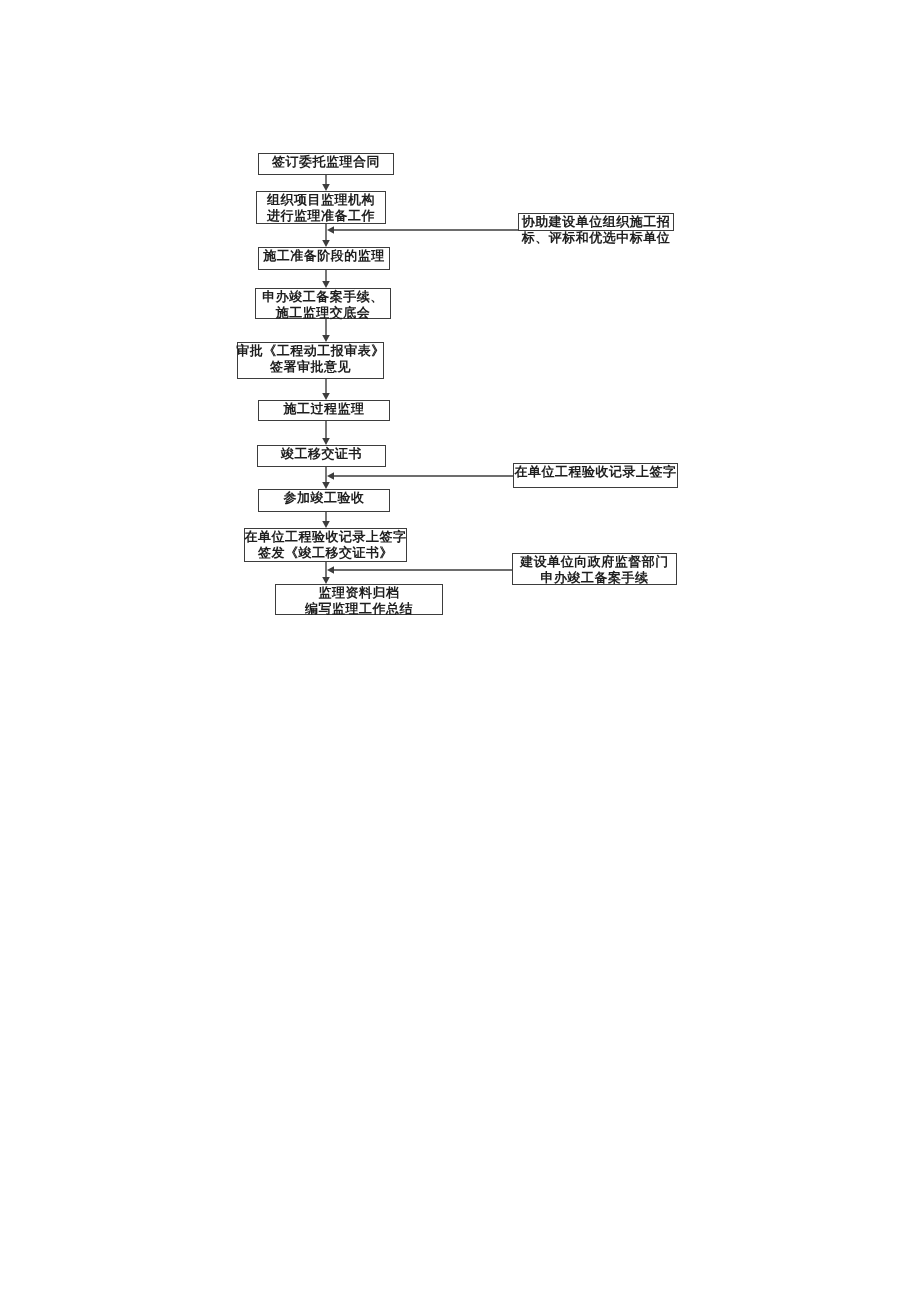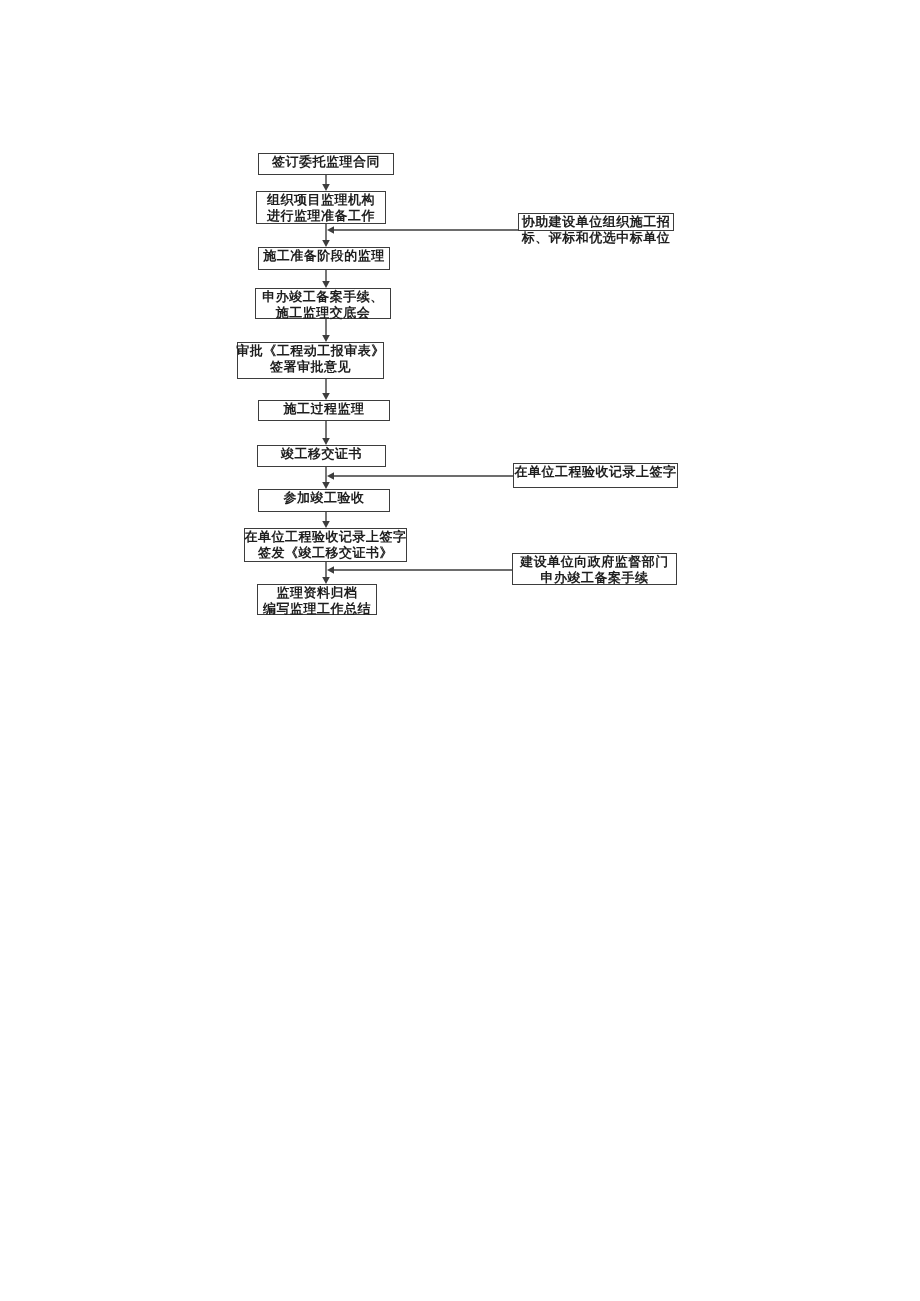--- a/index.html
+++ b/index.html
@@ -115,21 +115,21 @@
 
   <div class="node" style="left:258px;top:489px;width:132px;height:23px">
     <span>参加竣工验收</span>
   </div>
 
   <div class="node" style="left:244px;top:528px;width:163px;height:34px">
     <span>在单位工程验收记录上签字</span>
     <span>签发《竣工移交证书》</span>
   </div>
 
-  <div class="node" style="left:257px;top:584px;width:120px;height:31px">
+  <div class="node" style="left:275px;top:584px;width:168px;height:31px">
     <span>监理资料归档</span>
     <span>编写监理工作总结</span>
   </div>
 
   <div class="node" style="left:518px;top:213px;width:156px;height:18px">
     <span>协助建设单位组织施工招</span>
     <span>标、评标和优选中标单位</span>
   </div>
 
   <div class="node" style="left:513px;top:463px;width:165px;height:25px">

